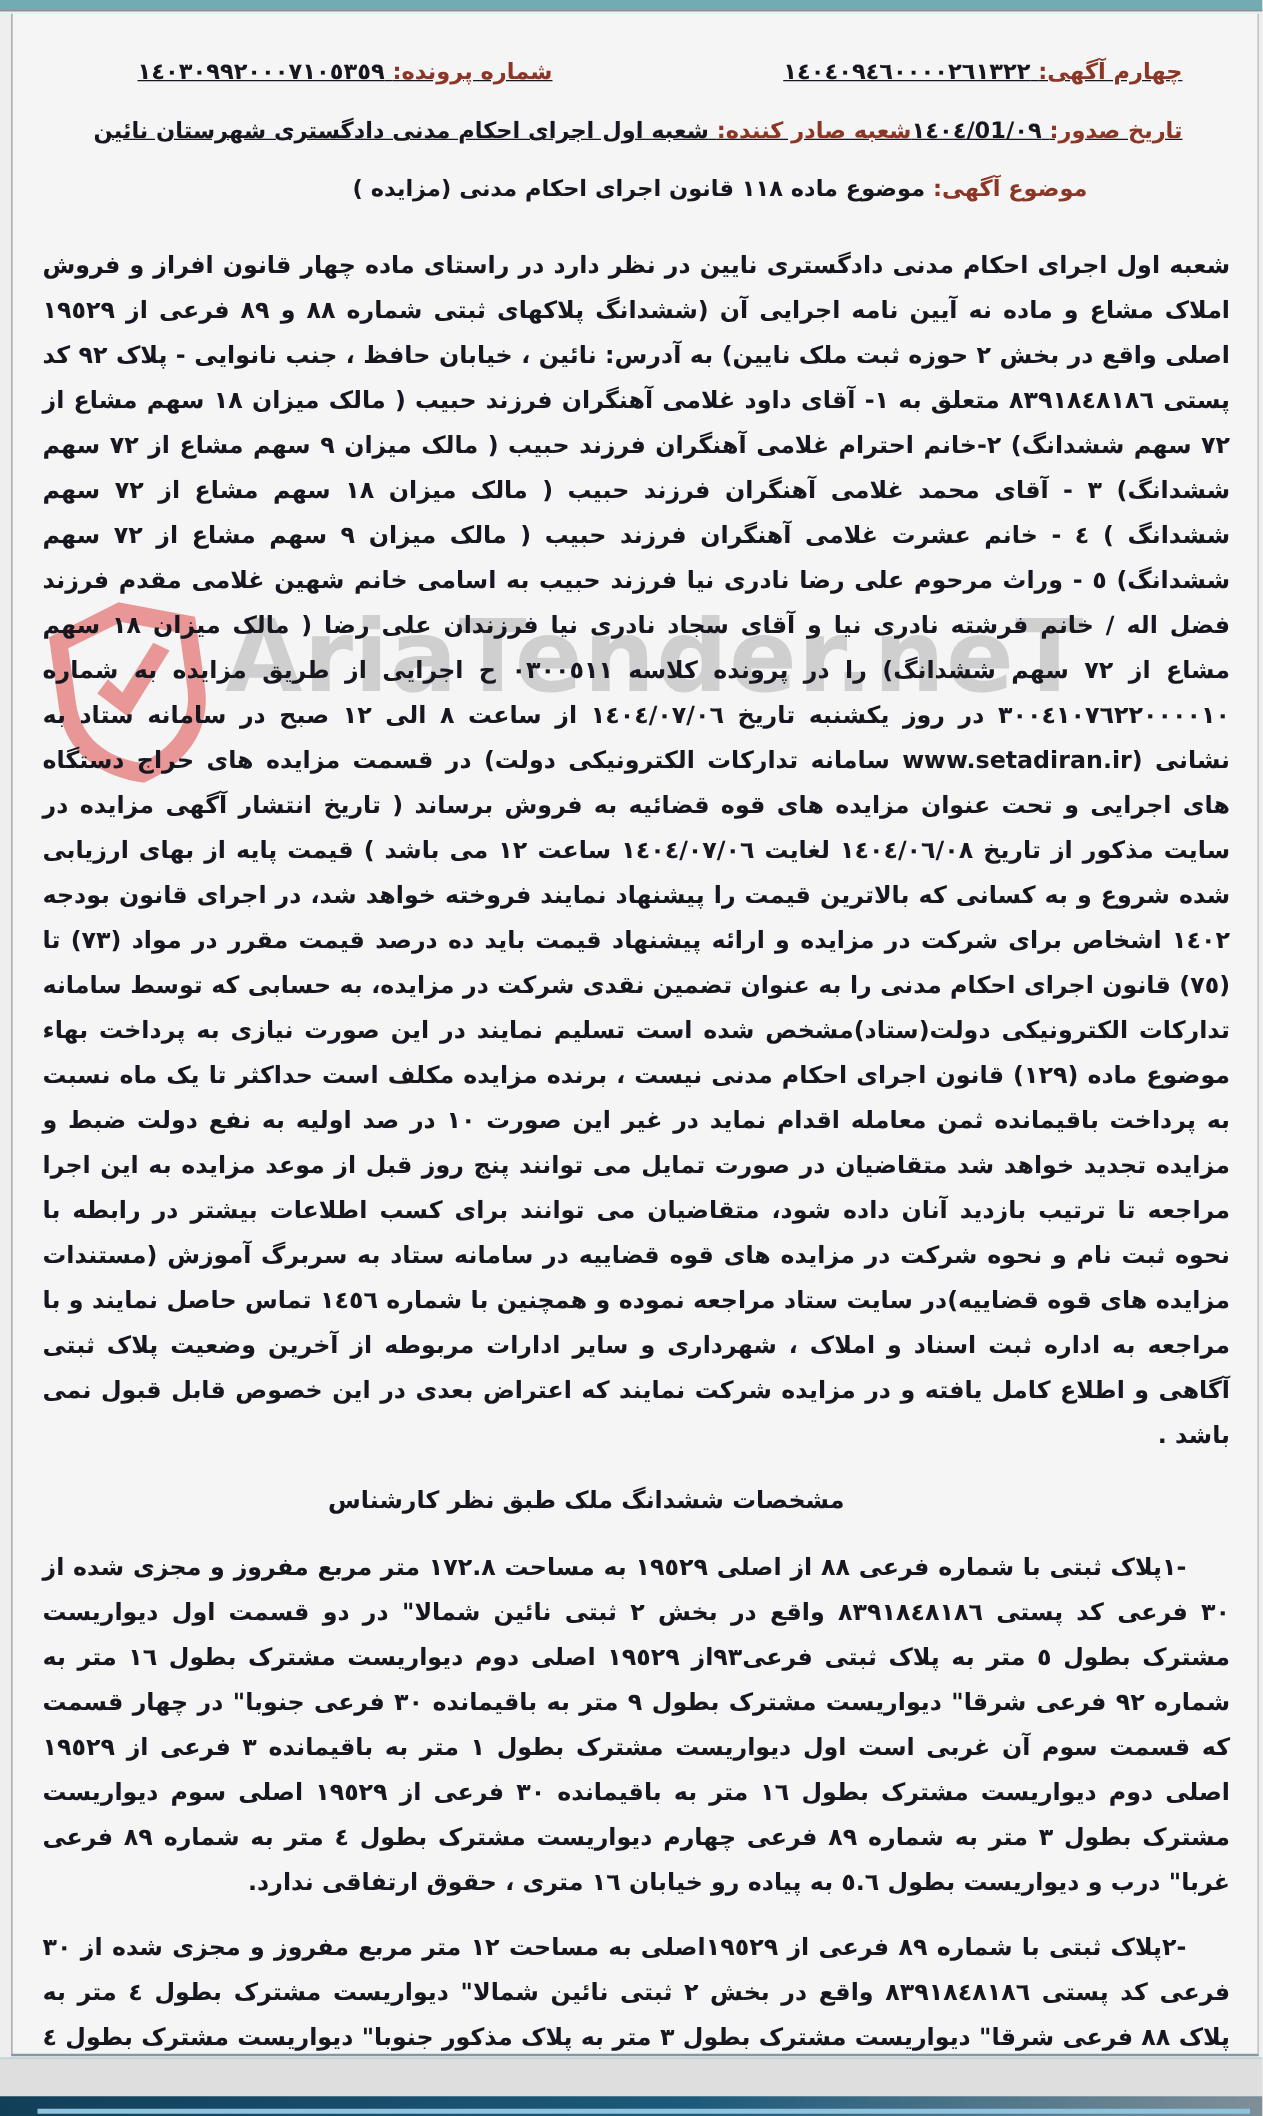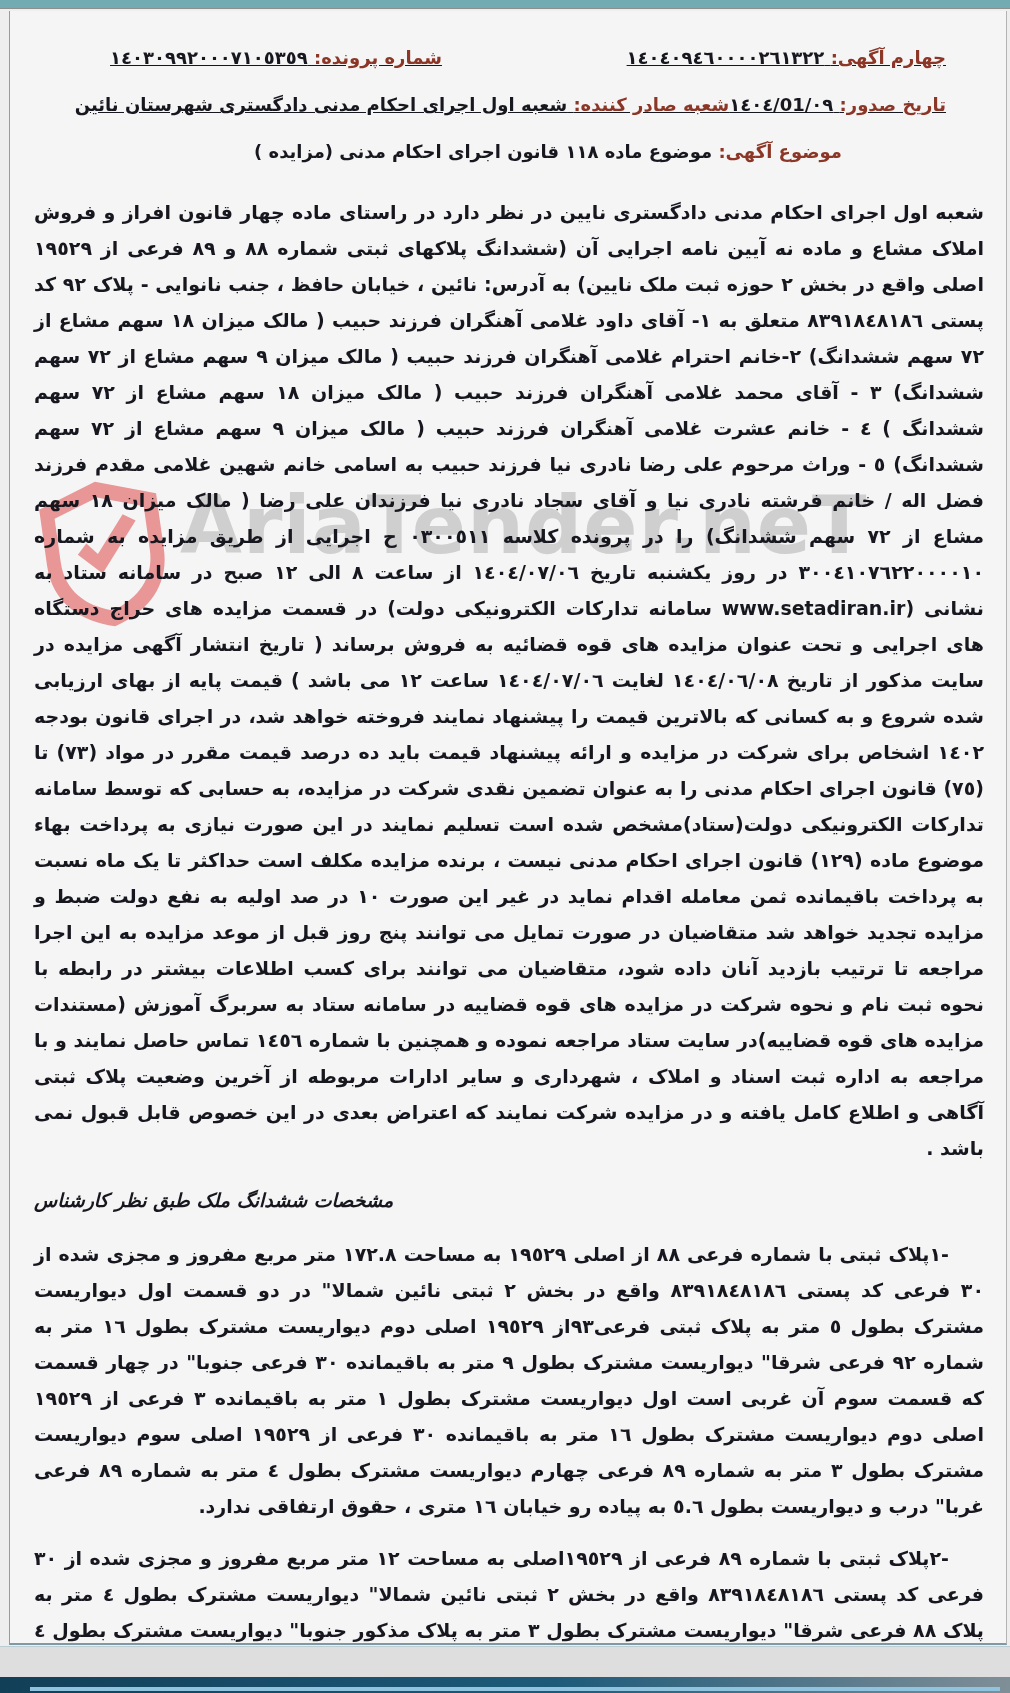--- a/index.html
+++ b/index.html
@@ -30,33 +30,33 @@
     direction:ltr;pointer-events:none;user-select:none;
   }
   .wm-shield{width:130px;height:150px;transform:rotate(-8deg);opacity:.8;}
   .wm-text{
     font-size:80px;color:#c6c6c6;opacity:.8;letter-spacing:1px;
     font-family:"DejaVu Sans",sans-serif;font-weight:bold;white-space:nowrap;
   }
 
   .header{position:relative;z-index:1;padding:36px 60px 0 100px;color:#17171f;}
   .hrow{display:flex;justify-content:space-between;align-items:baseline;margin-bottom:26px;font-size:18px;}
-  .hrow.single{display:block;margin-right:104px;}
+  .hrow.single{display:block;margin-right:76px;}
   .hcell{white-space:nowrap;text-decoration:underline;}
   .label{color:#8b3626;}
   .value{color:#17171f;}
 
   .content{
     position:relative;z-index:1;
     padding:6px 22px 0 24px;
     font-size:19px;line-height:36px;
     color:#17171f;text-align:justify;
   }
   .content p{margin:0 0 16px 0;}
-  .section-heading{margin:4px 80px 18px 0 !important;text-align:left;font-style:italic;}
+  .section-heading{margin:4px 80px 18px 0 !important;text-align:center;}
   .para-indent{text-indent:35px;}
   .seg-underline{}
 </style>
 </head>
 <body>
 
 <div class="top-bar"></div>
 
 <div class="frame">
 

